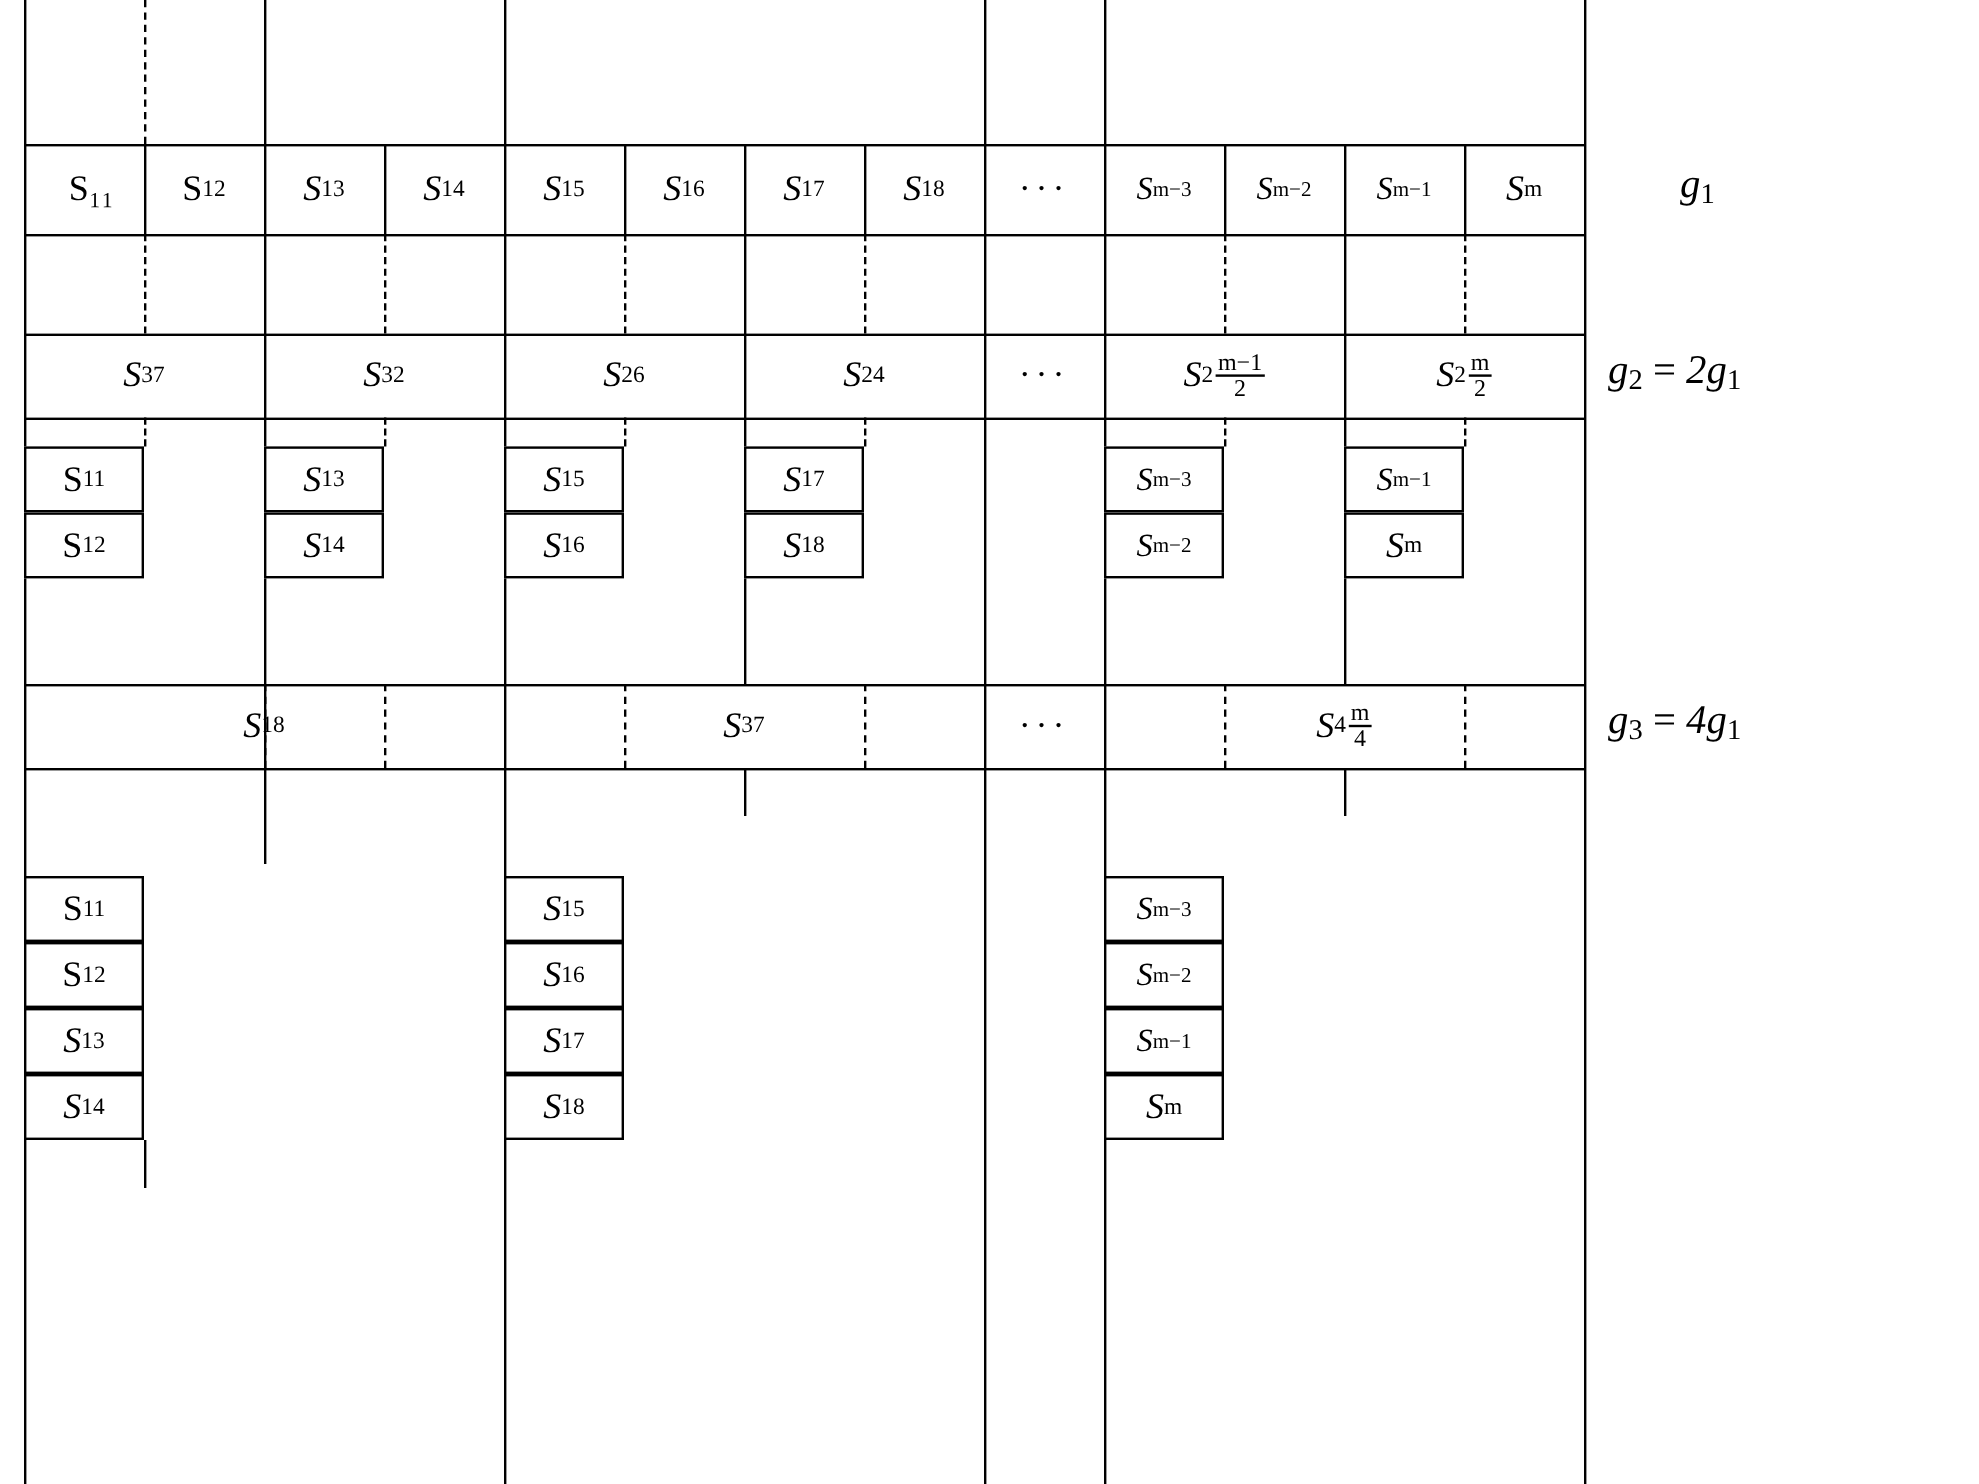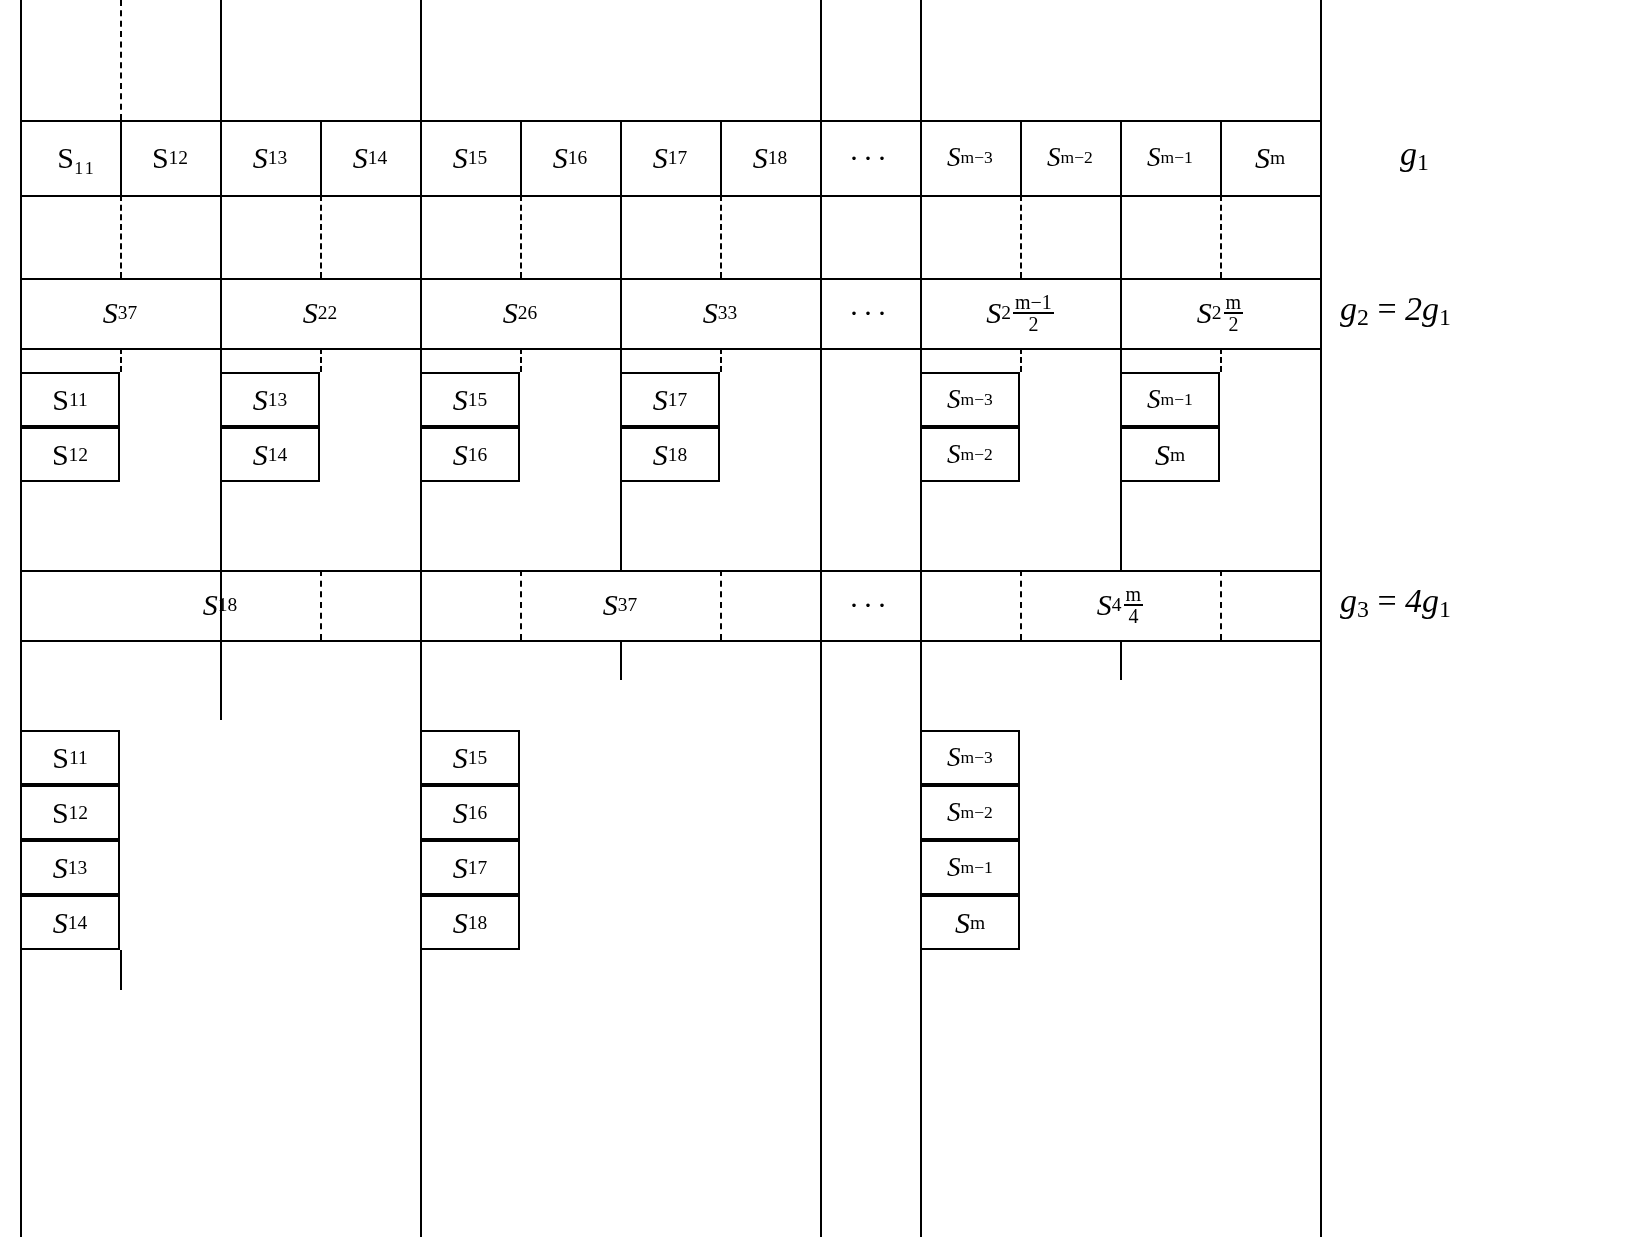--- a/index.html
+++ b/index.html
@@ -134,23 +134,23 @@
   <div class="cell dots" style="left:800px;top:120px;width:100px;height:75px;">···</div>
   <div class="cell" style="left:900px;top:120px;width:100px;height:75px;font-size:27px;">S<span class="sub">m−3</span></div>
   <div class="cell" style="left:1000px;top:120px;width:100px;height:75px;font-size:27px;">S<span class="sub">m−2</span></div>
   <div class="cell" style="left:1100px;top:120px;width:100px;height:75px;font-size:27px;">S<span class="sub">m−1</span></div>
   <div class="cell" style="left:1200px;top:120px;width:100px;height:75px;">S<span class="sub">m</span></div>
 
   <div class="hline" style="left:0;top:278px;width:1300px;"></div>
   <div class="hline" style="left:0;top:348px;width:1300px;"></div>
 
   <div class="cell" style="left:0;top:278px;width:200px;height:70px;">S<span class="sub">37</span></div>
-  <div class="cell" style="left:200px;top:278px;width:200px;height:70px;">S<span class="sub">22</span></div>
+  <div class="cell" style="left:200px;top:278px;width:200px;height:70px;">S<span class="sub">32</span></div>
   <div class="cell" style="left:400px;top:278px;width:200px;height:70px;">S<span class="sub">26</span></div>
-  <div class="cell" style="left:600px;top:278px;width:200px;height:70px;">S<span class="sub">33</span></div>
+  <div class="cell" style="left:600px;top:278px;width:200px;height:70px;">S<span class="sub">24</span></div>
   <div class="cell dots" style="left:800px;top:278px;width:100px;height:70px;">···</div>
   <div class="cell" style="left:900px;top:278px;width:200px;height:70px;">
     S<span class="sub">2<span class="small-frac"><span class="num">m−1</span><span class="den">2</span></span></span>
   </div>
   <div class="cell" style="left:1100px;top:278px;width:200px;height:70px;">
     S<span class="sub">2<span class="small-frac"><span class="num">m</span><span class="den">2</span></span></span>
   </div>
 
   <div class="box" style="left:0;top:372px;width:100px;height:55px;font-style:normal;">S<span class="sub">11</span></div>
   <div class="box" style="left:0;top:427px;width:100px;height:55px;font-style:normal;">S<span class="sub">12</span></div>

